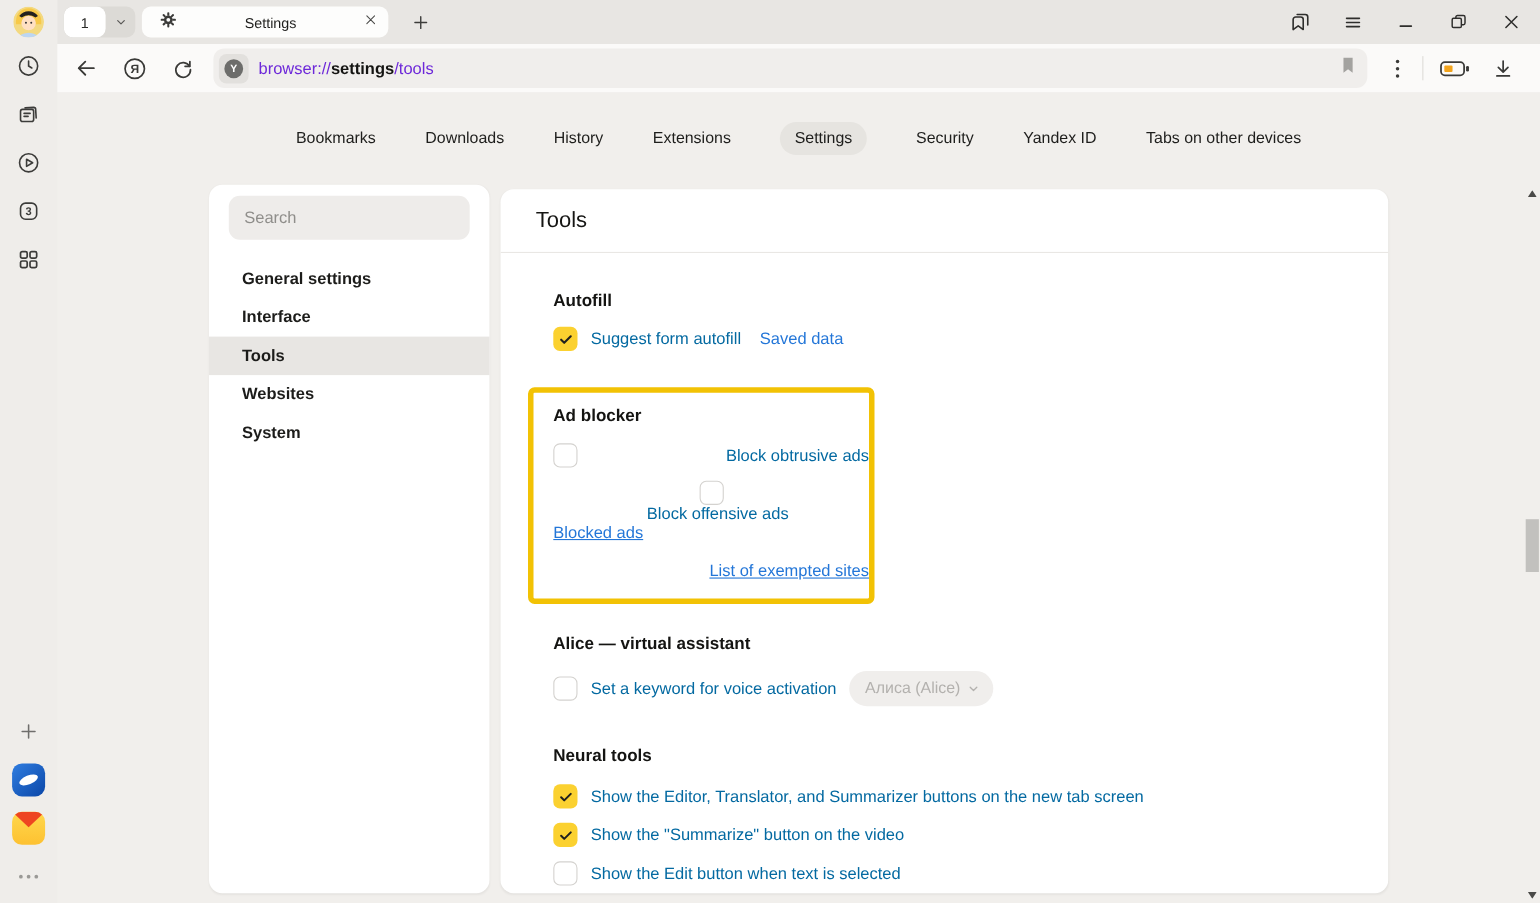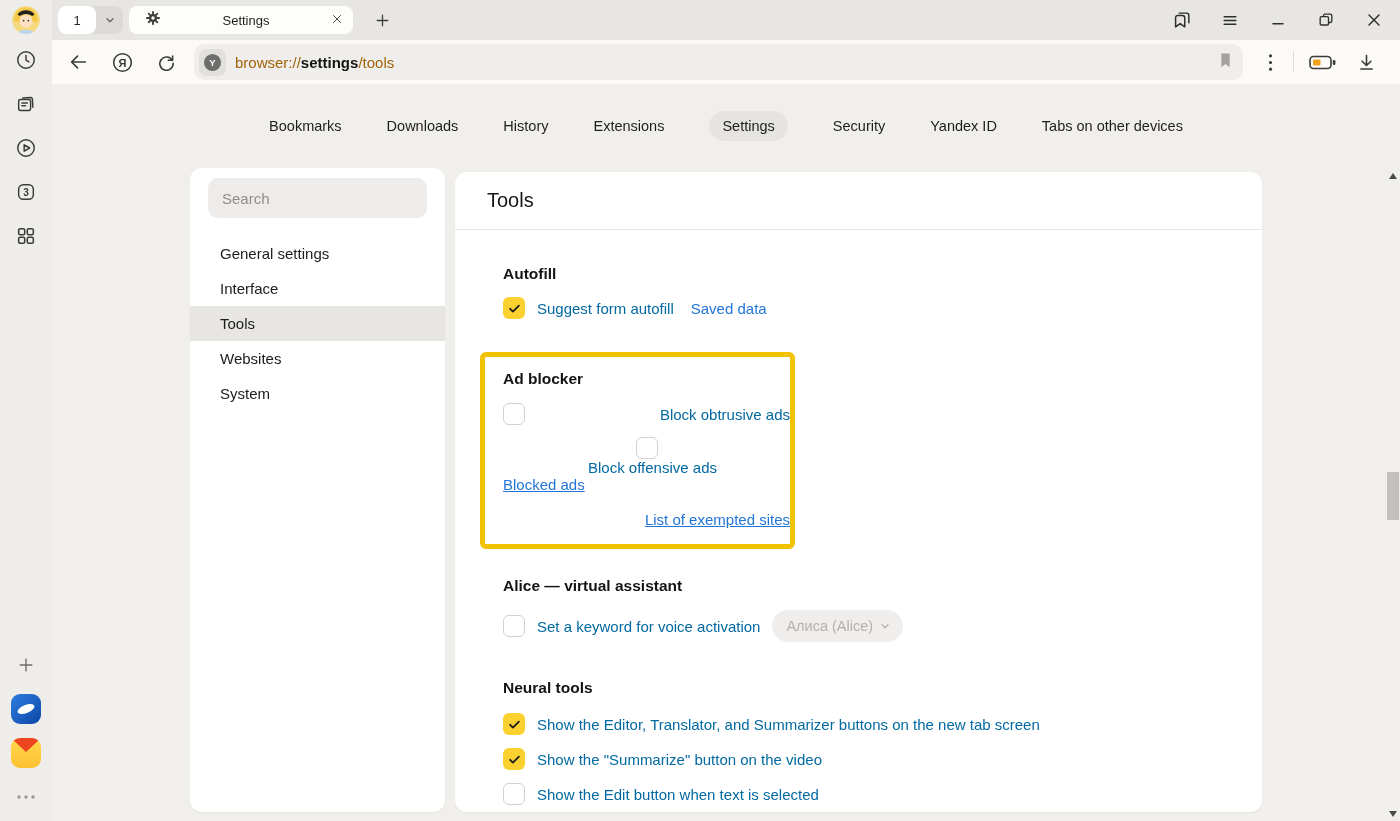--- a/index.html
+++ b/index.html
@@ -29,35 +29,35 @@
   .newtab-btn { margin-left:14px; width:30px; height:30px; display:flex; align-items:center; justify-content:center; cursor:pointer; }
   .strip-right { margin-left:auto; display:flex; padding-right:2px; }
   .strip-btn { width:48px; height:40px; display:flex; align-items:center; justify-content:center; cursor:pointer; }
 
   
   #toolbar { position:absolute; left:52px; top:40px; right:0; height:44px; background:#fbfaf9; display:flex; align-items:center; padding:0 12px 0 4px; }
   .tool-btn { width:44px; height:36px; display:flex; align-items:center; justify-content:center; border-radius:8px; cursor:pointer; flex:0 0 auto; }
   #address-bar { flex:1; height:36px; margin:0 10px 0 6px; background:#f0eeec; border-radius:10px; display:flex; align-items:center; padding:0 10px 0 5px; min-width:0; }
   .url-badge { width:27px; height:27px; border-radius:7px; background:#e2e0dd; display:flex; align-items:center; justify-content:center; flex:0 0 auto; }
   .url-text { margin-left:9px; font-size:15px; white-space:nowrap; overflow:hidden; }
-  .url-dim { color:#a16207;margin-top:10px; }
+  .url-dim { color:#6d28d9;margin-top:10px; }
   .url-strong { color:#141412; font-weight:700; }
   .url-spacer { flex:1; }
   .vdivider { width:1px; height:22px; background:#ddidc; background:#dedcd9; margin:0 6px; flex:0 0 auto; }
 
   
   #main { position:absolute; left:52px; top:84px; right:0; bottom:0; background:#f1efec; }
   #page-nav { display:flex; justify-content:center; align-items:center; gap:45px; margin-top:27px; font-size:14.5px; color:#1e1e1c; }
   #page-nav .nav-item { padding:7px 0; cursor:pointer; white-space:nowrap; }
   #page-nav .nav-item.active { background:#e6e4e0; border-radius:16px; padding:7px 13px; }
 
   #settings-sidebar { position:absolute; left:138px; top:84px; width:255px; height:644px; background:#fff; border-radius:12px; box-shadow:0 1px 2px rgba(0,0,0,0.05); }
   #settings-search { display:block; margin:10px 18px 0 18px; width:219px; height:40px; background:#eeecea; border:none; outline:none; border-radius:10px; padding:0 14px; font-size:15px; font-family:"Liberation Sans",sans-serif; color:#1c1c1a; }
   #settings-search::placeholder { color:#8f8e8b; }
-  .side-list { margin-top:18px; }
+  .side-list { margin-top:18px;font-weight:bold; }
   .side-item { height:35px; display:flex; align-items:center; padding-left:30px; font-size:15px; cursor:pointer; }
   .side-item.active { background:#e8e6e3; }
 
   #content-card { position:absolute; left:403px; top:88px; width:807px; height:640px; background:#fff; border-radius:12px; box-shadow:0 1px 2px rgba(0,0,0,0.05); overflow:hidden; }
   .card-header { height:58px; display:flex; align-items:center; padding-left:32px; border-bottom:1px solid #e9e7e4; font-size:20px; font-weight:500; color:#161614; }
   .card-body { padding-left:48px; position:relative; }
   .section-heading { font-size:15.5px; font-weight:700; line-height:20px; color:#141412; }
   .h-autofill { padding-top:34px; }
   .row { display:flex; align-items:center; margin-top:12px; height:24px; }
   .cb { width:22px; height:22px; border-radius:6px; display:flex; align-items:center; justify-content:center; cursor:pointer; flex:0 0 auto; }

